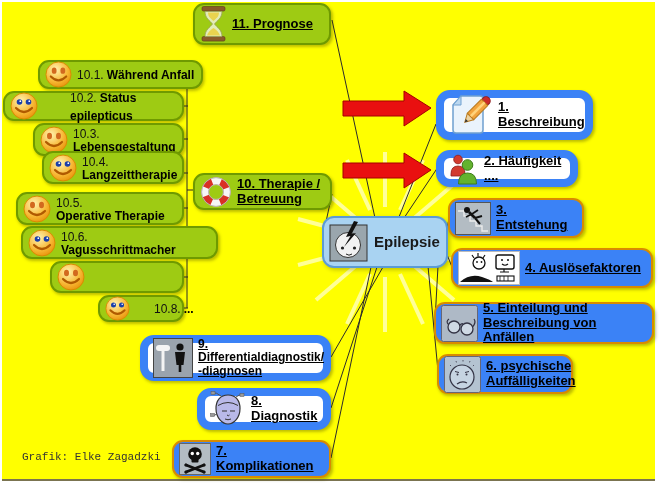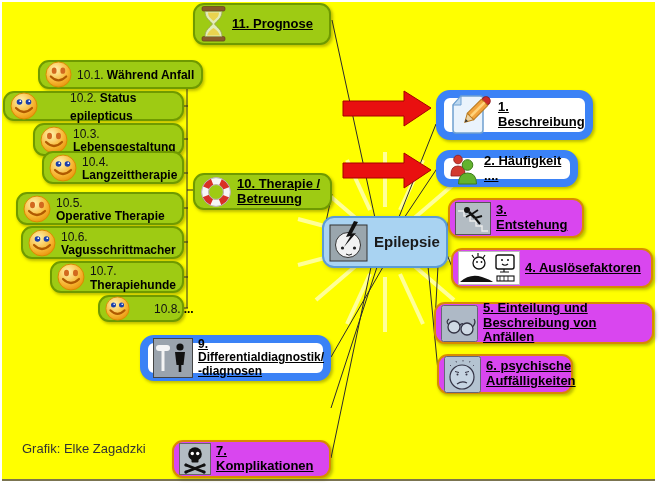--- a/index.html
+++ b/index.html
@@ -13,21 +13,21 @@
     background:#ffff00; border-bottom:2px solid #7b7450;
   }
   #edges{ position:absolute; left:0; top:0; width:660px; height:483px; }
   .node{
     position:absolute; box-sizing:border-box;
     display:flex; align-items:center; gap:5px;
     padding:2px 5px; border-radius:11px;
     box-shadow:1.5px 2px 3px rgba(70,70,0,.35);
   }
   .green { background:#9ecb13; border:2px solid #6f9a00; }
-  .orange{ background:#d946ef; border:2px solid #d98b00; }
+  .orange{ background:#3b82f6; border:2px solid #d98b00; }
   .white { background:#ffffff; border:8px solid #3b82f6; border-radius:14px; }
   .center-node{
     background:#a9d3f2; border:2px solid #5b9bd5; border-radius:12px;
     box-shadow:2px 2px 4px rgba(60,60,0,.3);
   }
   .lbl{
     font-size:13px; font-weight:bold; color:#000;
     text-decoration:underline; line-height:1.12; white-space:pre-line;
   }
   .center-lbl{ font-size:15px; font-weight:bold; color:#1a1a1a; text-decoration:none;}
@@ -48,26 +48,26 @@
   .n9 { left:140px; top:335px; width:191px; height:46px; }
   .n9 .lbl{ font-size:12px; }
   .n10{ left:193px; top:173px; width:139px; height:37px; }
   .n11{ left:193px; top:3px;   width:138px; height:42px; }
   .ncenter{ left:322px; top:216px; width:126px; height:52px; }
   .s1{ left:19px; top:60px;  width:165px; height:29px;margin-left:19px; }
   .s2{ left:3px;  top:91px;  width:181px; height:30px;gap:32px; }
   .s3{ left:33px; top:123px; width:151px; height:33px; }
   .s4{ left:42px; top:151px; width:142px; height:33px; }
   .s5{ left:16px; top:192px; width:168px; height:33px; }
-  .s6{ left:21px; top:226px; width:163px; height:33px; }
+  .s6{ left:21px; top:226px; width:197px; height:33px; }
   .s7{ left:50px; top:261px; width:134px; height:32px; }
   .s8{ left:98px; top:295px; width:86px;  height:27px;gap:24px; }
   #caption{
-    position:absolute; left:22px; top:441px;
-    font-size:13px; color:#333;
+    position:absolute; left:22px; top:451px;
+    font-size:11px; color:#333;font-family:Liberation Mono, monospace;
   }
 </style>
 </head>
 <body>
 
 <div id="canvas">
   <div id="paper"></div>
 
   <svg width="0" height="0" style="position:absolute">
     <defs>
@@ -242,20 +242,37 @@
         <path d="M7,22 L25,29 M25,22 L7,29" stroke="#111" stroke-width="2.8" stroke-linecap="round"></path>
         <circle cx="7" cy="22" r="1.6" fill="#111"></circle>
           <circle cx="25" cy="22" r="1.6" fill="#111"></circle>
         <circle cx="7" cy="29" r="1.6" fill="#111"></circle>
           <circle cx="25" cy="29" r="1.6" fill="#111"></circle>
       </svg>
     </span>
     <span class="lbl">7. Komplikationen</span>
   </div>
 
+  <div class="node white n8">
+    <span class="icon">
+      <svg width="36" height="38" viewBox="0 0 36 38">
+        <path d="M18,5 c8,0 12,6 12,13.5 c0,9 -6,15.5 -12,15.5 c-6,0 -12,-6.5 -12,-15.5 c0,-7.5 4,-13.5 12,-13.5 z" fill="#b9b9e8" stroke="#333" stroke-width="1.2"></path>
+        <path d="M8,15.5 q10,-6 20,0" stroke="#333" fill="none" stroke-width="1"></path>
+        <path d="M12,21 h5 M20,21 h5" stroke="#333" stroke-width="1.2"></path>
+        <path d="M17,25 q1.5,1.5 2.5,0 M15,29 q3,1.5 6,0" stroke="#333" fill="none" stroke-width="1"></path>
+        <path d="M11,6 Q6,2 3,3" stroke="#555" fill="none"></path>
+          <rect x="1" y="1.5" width="4" height="3" fill="#999" stroke="#555" stroke-width=".5"></rect>
+        <path d="M26,7 Q30,4 32,5" stroke="#555" fill="none"></path>
+          <rect x="30" y="3.5" width="4" height="3" fill="#999" stroke="#555" stroke-width=".5"></rect>
+        <path d="M7,24 Q4,26 2,25" stroke="#555" fill="none"></path>
+          <rect x="0.5" y="23.5" width="4" height="3" fill="#999" stroke="#555" stroke-width=".5"></rect>
+      </svg>
+    </span>
+    <span class="lbl">8. Diagnostik</span>
+  </div>
 
   <div class="node white n9">
     <span class="icon">
       <svg width="40" height="40" viewBox="0 0 40 40">
         <rect x="0.5" y="0.5" width="39" height="39" fill="#9aa3ad" stroke="#444"></rect>
         <rect x="3" y="7" width="14" height="6" rx="3" fill="#f4f4f4"></rect>
         <rect x="8.5" y="13" width="3" height="20" fill="#f4f4f4"></rect>
         <circle cx="27" cy="9" r="3.6" fill="#111"></circle>
         <path d="M22,14 h10 l-1.5,13 h-2.2 v7 h-2.6 v-7 h-2.2 z" fill="#111"></path>
       </svg>
@@ -371,21 +388,20 @@
 
   <div class="node green sub two-line s7">
     <span class="icon">
       <svg width="28" height="28" viewBox="0 0 28 28">
           <circle cx="14" cy="14" r="13" fill="url(#sg)" stroke="#d98b00"></circle>
           <ellipse cx="9.5" cy="10" rx="2.5" ry="3.3" fill="#d2691e"></ellipse>
           <ellipse cx="18.5" cy="10" rx="2.5" ry="3.3" fill="#d2691e"></ellipse>
           <path d="M6,16 Q14,24 22,16" fill="none" stroke="#b05a00" stroke-width="2.2" stroke-linecap="round"></path>
         </svg>
     </span>
-    <span class="body"><span class="num">10.7.</span><span class="txt">Therapiehunde</span></span>
   </div>
 
   <div class="node green sub s8">
     <span class="icon">
       <svg width="25" height="25" viewBox="0 0 28 28">
           <circle cx="14" cy="14" r="13" fill="url(#sg)" stroke="#d98b00"></circle>
           <circle cx="9.5" cy="10" r="2.8" fill="#1a3faa"></circle>
           <circle cx="18.5" cy="10" r="2.8" fill="#1a3faa"></circle>
           <circle cx="10.3" cy="9.2" r="0.9" fill="#fff"></circle>
           <circle cx="19.3" cy="9.2" r="0.9" fill="#fff"></circle>

